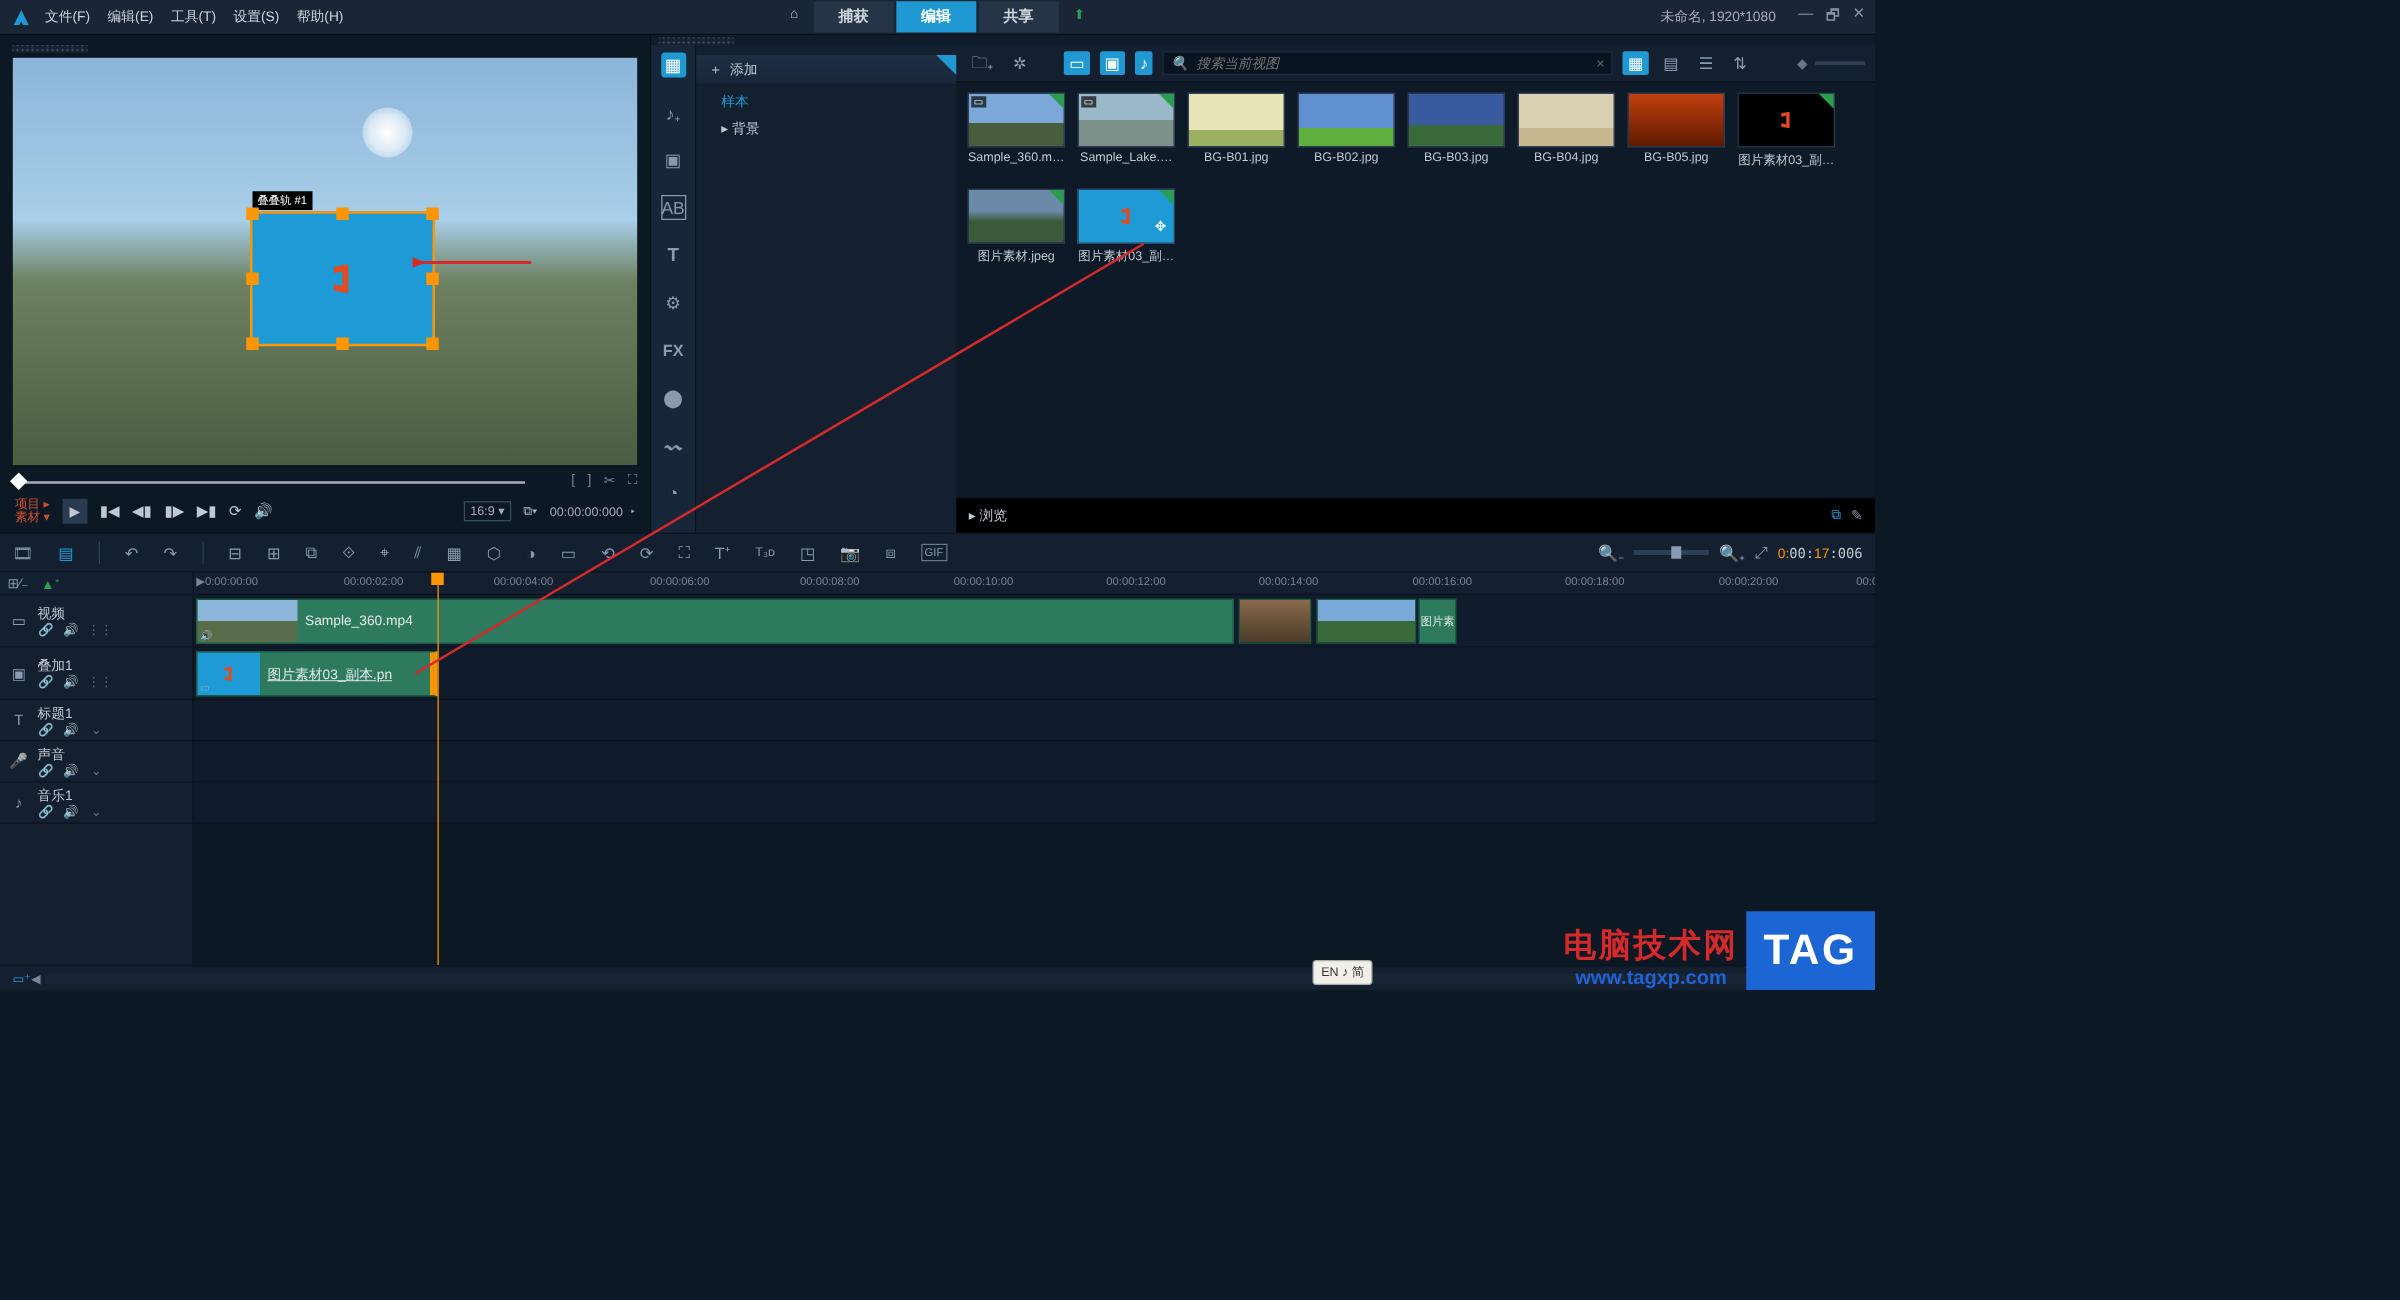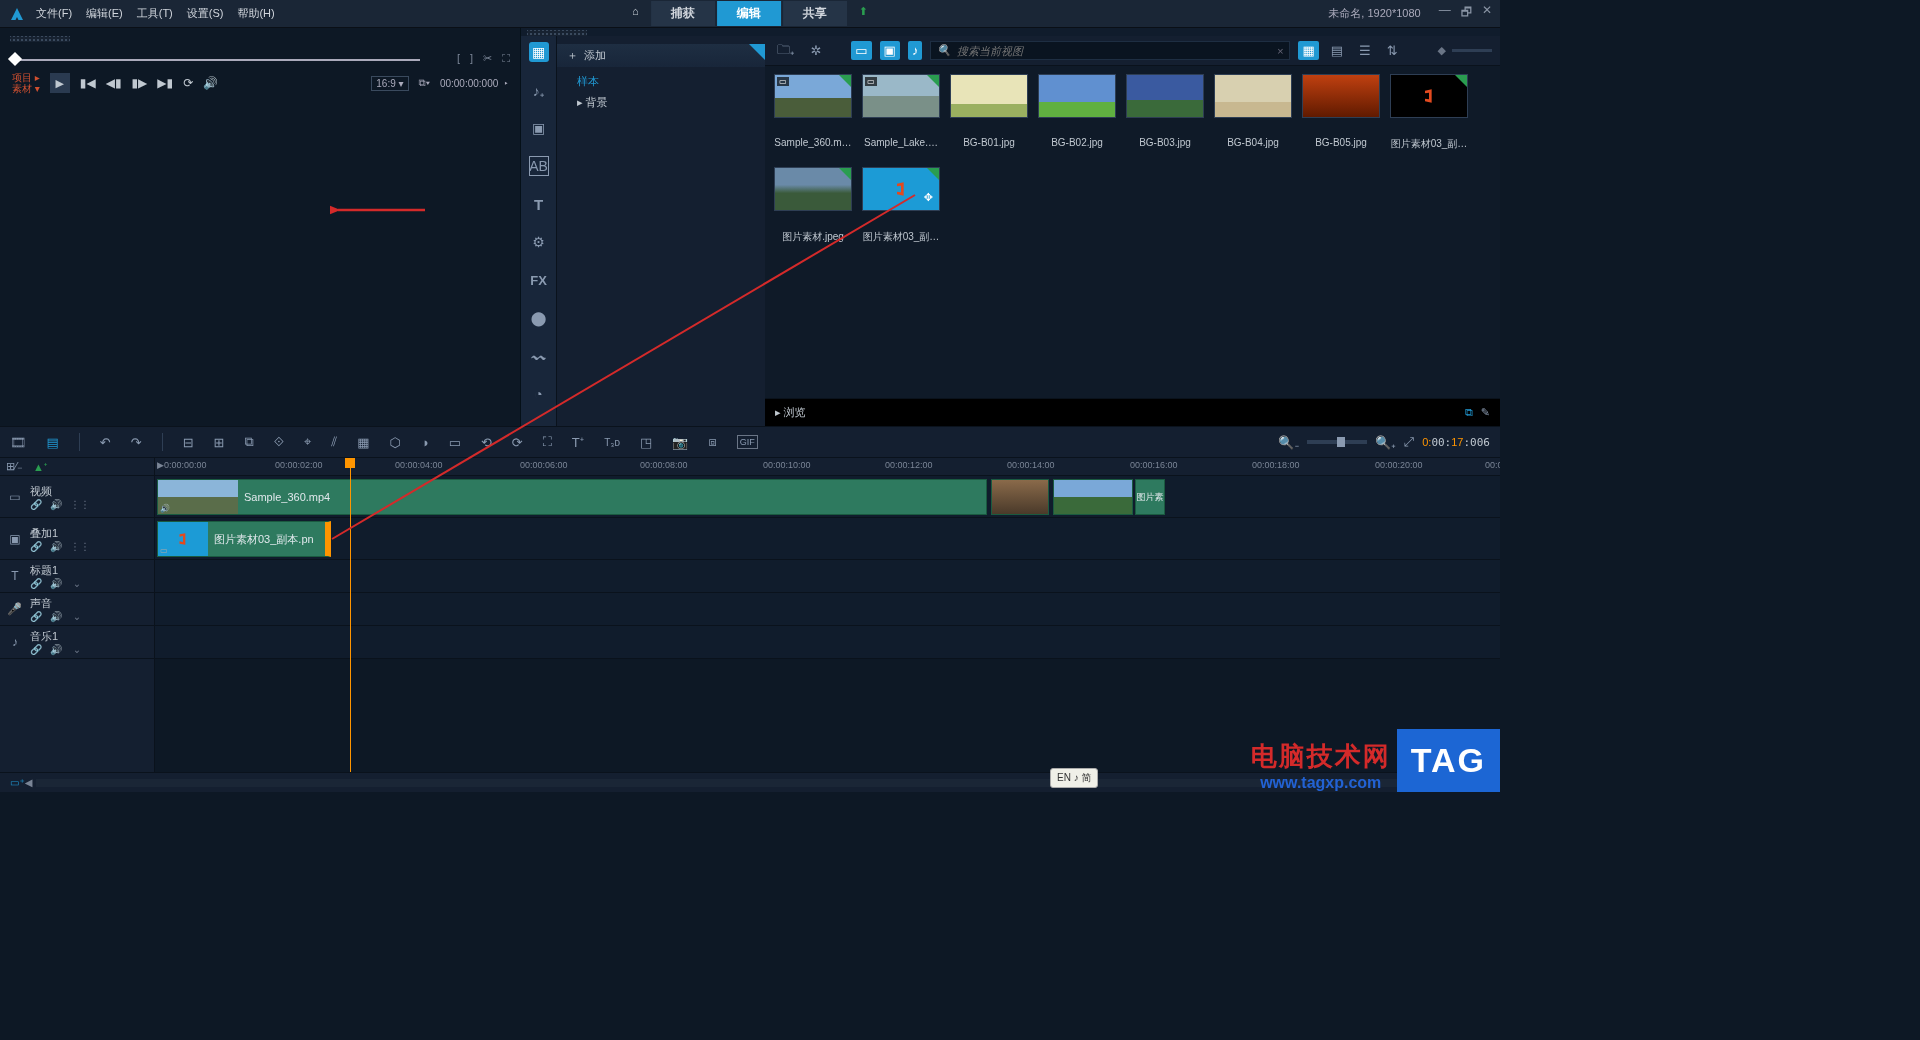--- a/index.html
+++ b/index.html
@@ -58,21 +58,21 @@
 .media-toolbar { height: 30px; background: #141f30; display: flex; align-items: center; padding: 0 8px; gap: 8px; border-bottom: 1px solid #0a121c; }
 .media-toolbar .mt-btn { color: #8a9ab0; cursor: pointer; font-size: 13px; padding: 2px 4px; }
 .media-toolbar .mt-btn.active { background: #2099d3; color: #fff; border-radius: 2px; }
 .media-search { flex: 1; background: #0a1420; border: 1px solid #1e2e42; padding: 2px 6px; color: #667; font-style: italic; display: flex; align-items: center; gap: 6px; }
 .media-search input { background: transparent; border: none; color: #c0c8d0; flex: 1; font-size: 11px; font-style: italic; outline: none; }
 .media-grid { flex: 1; padding: 8px; display: flex; flex-wrap: wrap; gap: 8px; align-content: flex-start; position: relative; }
 .media-item { width: 80px; display: flex; flex-direction: column; align-items: center; cursor: pointer; }
 .media-thumb { width: 78px; height: 44px; background: #2a3a50; border: 1px solid #2e3e54; position: relative; }
 .media-thumb .corner-check { position: absolute; right: 0; top: 0; width: 0; height: 0; border-style: solid; border-width: 0 12px 12px 0; border-color: transparent #2a9d50 transparent transparent; }
 .media-thumb .icon-badge { position: absolute; left: 2px; top: 2px; font-size: 8px; color: #fff; background: #000a; padding: 0 2px; }
-.media-label { font-size: 10px; color: #c0c8d0; margin-top: 19px; white-space: nowrap; overflow: hidden; text-overflow: ellipsis; max-width: 78px; }
+.media-label { font-size: 10px; color: #c0c8d0; margin-top: 3px; white-space: nowrap; overflow: hidden; text-overflow: ellipsis; max-width: 78px; }
 .media-tooltip { position: absolute; left: 148px; top: 150px; background: #1a2636ee; border: 1px solid #2e3e54; padding: 6px 10px; font-size: 11px; color: #d0d5dc; line-height: 1.6; z-index: 5; }
 .media-footer { height: 28px; background: #000000; display: flex; align-items: center; padding: 0 10px; justify-content: space-between; border-top: 1px solid #0a121c; }
 
 .tool-row { height: 32px; background: #141f30; display: flex; align-items: center; padding: 0 10px; gap: 20px; border-top: 1px solid #0a121c; border-bottom: 1px solid #0a121c; }
 .tool-row .tr-btn { color: #8a9ab0; cursor: pointer; font-size: 13px; }
 .tool-row .tr-btn.active { color: #2099d3; }
 .tool-row .tr-sep { width: 1px; height: 18px; background: #2e3e54; }
 .zoom-area { margin-left: auto; display: flex; align-items: center; gap: 8px; }
 .zoom-slider { width: 60px; height: 4px; background: #2e3e54; position: relative; }
 .zoom-slider::after { content: ""; position: absolute; left: 30px; top: -3px; width: 8px; height: 10px; background: #8a9ab0; }
@@ -93,21 +93,21 @@
 .timeline-content { flex: 1; overflow: hidden; position: relative; }
 .ruler { height: 18px; background: #141f30; position: relative; border-bottom: 1px solid #0a121c; display: flex; }
 .ruler-tick { position: absolute; font-size: 9px; color: #7a8596; top: 2px; }
 .playhead { position: absolute; top: 0; bottom: 0; width: 1px; background: #ff9500; left: 195px; z-index: 3; }
 .playhead::before { content: ""; position: absolute; top: 0; left: -5px; width: 10px; height: 10px; background: #ff9500; }
 .track-row { height: 42px; border-bottom: 1px solid #0a121c; position: relative; background: #101c2c; }
 .track-row.small { height: 33px; }
 .clip { position: absolute; top: 3px; height: 36px; background: #2e7a5f; border: 1px solid #1a5a40; display: flex; align-items: center; overflow: hidden; }
 .clip-thumb { width: 60px; height: 100%; background: linear-gradient(#8bb5d9 50%, #5a6d4a 50%); flex-shrink: 0; }
 .clip-label { padding: 0 6px; font-size: 11px; color: #e0e8ec; white-space: nowrap; }
-.clip.overlay-clip { background: #2e7a5f; left: 2px; width: 174px; border-right: 3px solid #ff9500; }
+.clip.overlay-clip { background: #2e7a5f; left: 2px; width: 193px; border-right: 3px solid #ff9500; text-decoration: underline; }
 .clip.overlay-clip .clip-thumb { background: #1c9bd6; width: 50px; }
 .clip.overlay-clip::after { content: ""; position: absolute; right: -3px; top: -2px; width: 6px; height: 40px; background: #ff9500; }
 
 .watermark { position: absolute; right: 0; bottom: 20px; z-index: 100; display: flex; align-items: flex-end; gap: 6px; }
 .wm-text { text-align: center; }
 .wm-text .wm-line1 { color: #d42a2a; font-size: 26px; font-weight: bold; letter-spacing: 2px; }
 .wm-text .wm-line2 { color: #2262d4; font-size: 16px; font-weight: bold; }
 .wm-tag { background: #1c66d4; color: #fff; font-size: 34px; font-weight: bold; padding: 12px 14px; letter-spacing: 2px; }
 
 .status-bar { height: 20px; background: #141f30; border-top: 1px solid #0a121c; display: flex; align-items: center; padding: 0 10px; font-size: 10px; color: #7a8596; }
@@ -143,20 +143,39 @@
       <span>🗗</span>
       <span>✕</span>
     </div>
   </div>
 </div>
 
 <div class="main-area">
 
   <div class="preview-pane">
     <div class="grip-strip" style="width:60px;height:6px;margin-bottom:4px"></div>
+    <div class="preview-viewport">
+      <div class="preview-image">
+        <div class="preview-sun"></div>
+        <div class="overlay-box">
+          <div class="overlay-label">叠叠轨 #1</div>
+          <svg class="overlay-icon" viewBox="0 0 24 24">
+              <path d="M6 4 L16 2 L16 22 L6 20 L6 16 L12 17 L12 7 L6 8 Z" fill="#e24a1f"></path>
+            </svg>
+          <div class="overlay-handle oh-tl"></div>
+          <div class="overlay-handle oh-tr"></div>
+          <div class="overlay-handle oh-bl"></div>
+          <div class="overlay-handle oh-br"></div>
+          <div class="overlay-handle oh-t"></div>
+          <div class="overlay-handle oh-b"></div>
+          <div class="overlay-handle oh-l"></div>
+          <div class="overlay-handle oh-r"></div>
+        </div>
+      </div>
+    </div>
     <div class="preview-timeline">
       <div class="preview-timeline-track" style="right:90px"></div>
       <div class="preview-timeline-thumb"></div>
       <div class="preview-timeline-btns">
         <span>[</span>
         <span>]</span>
         <span>✂</span>
         <span>⛶</span>
       </div>
     </div>

